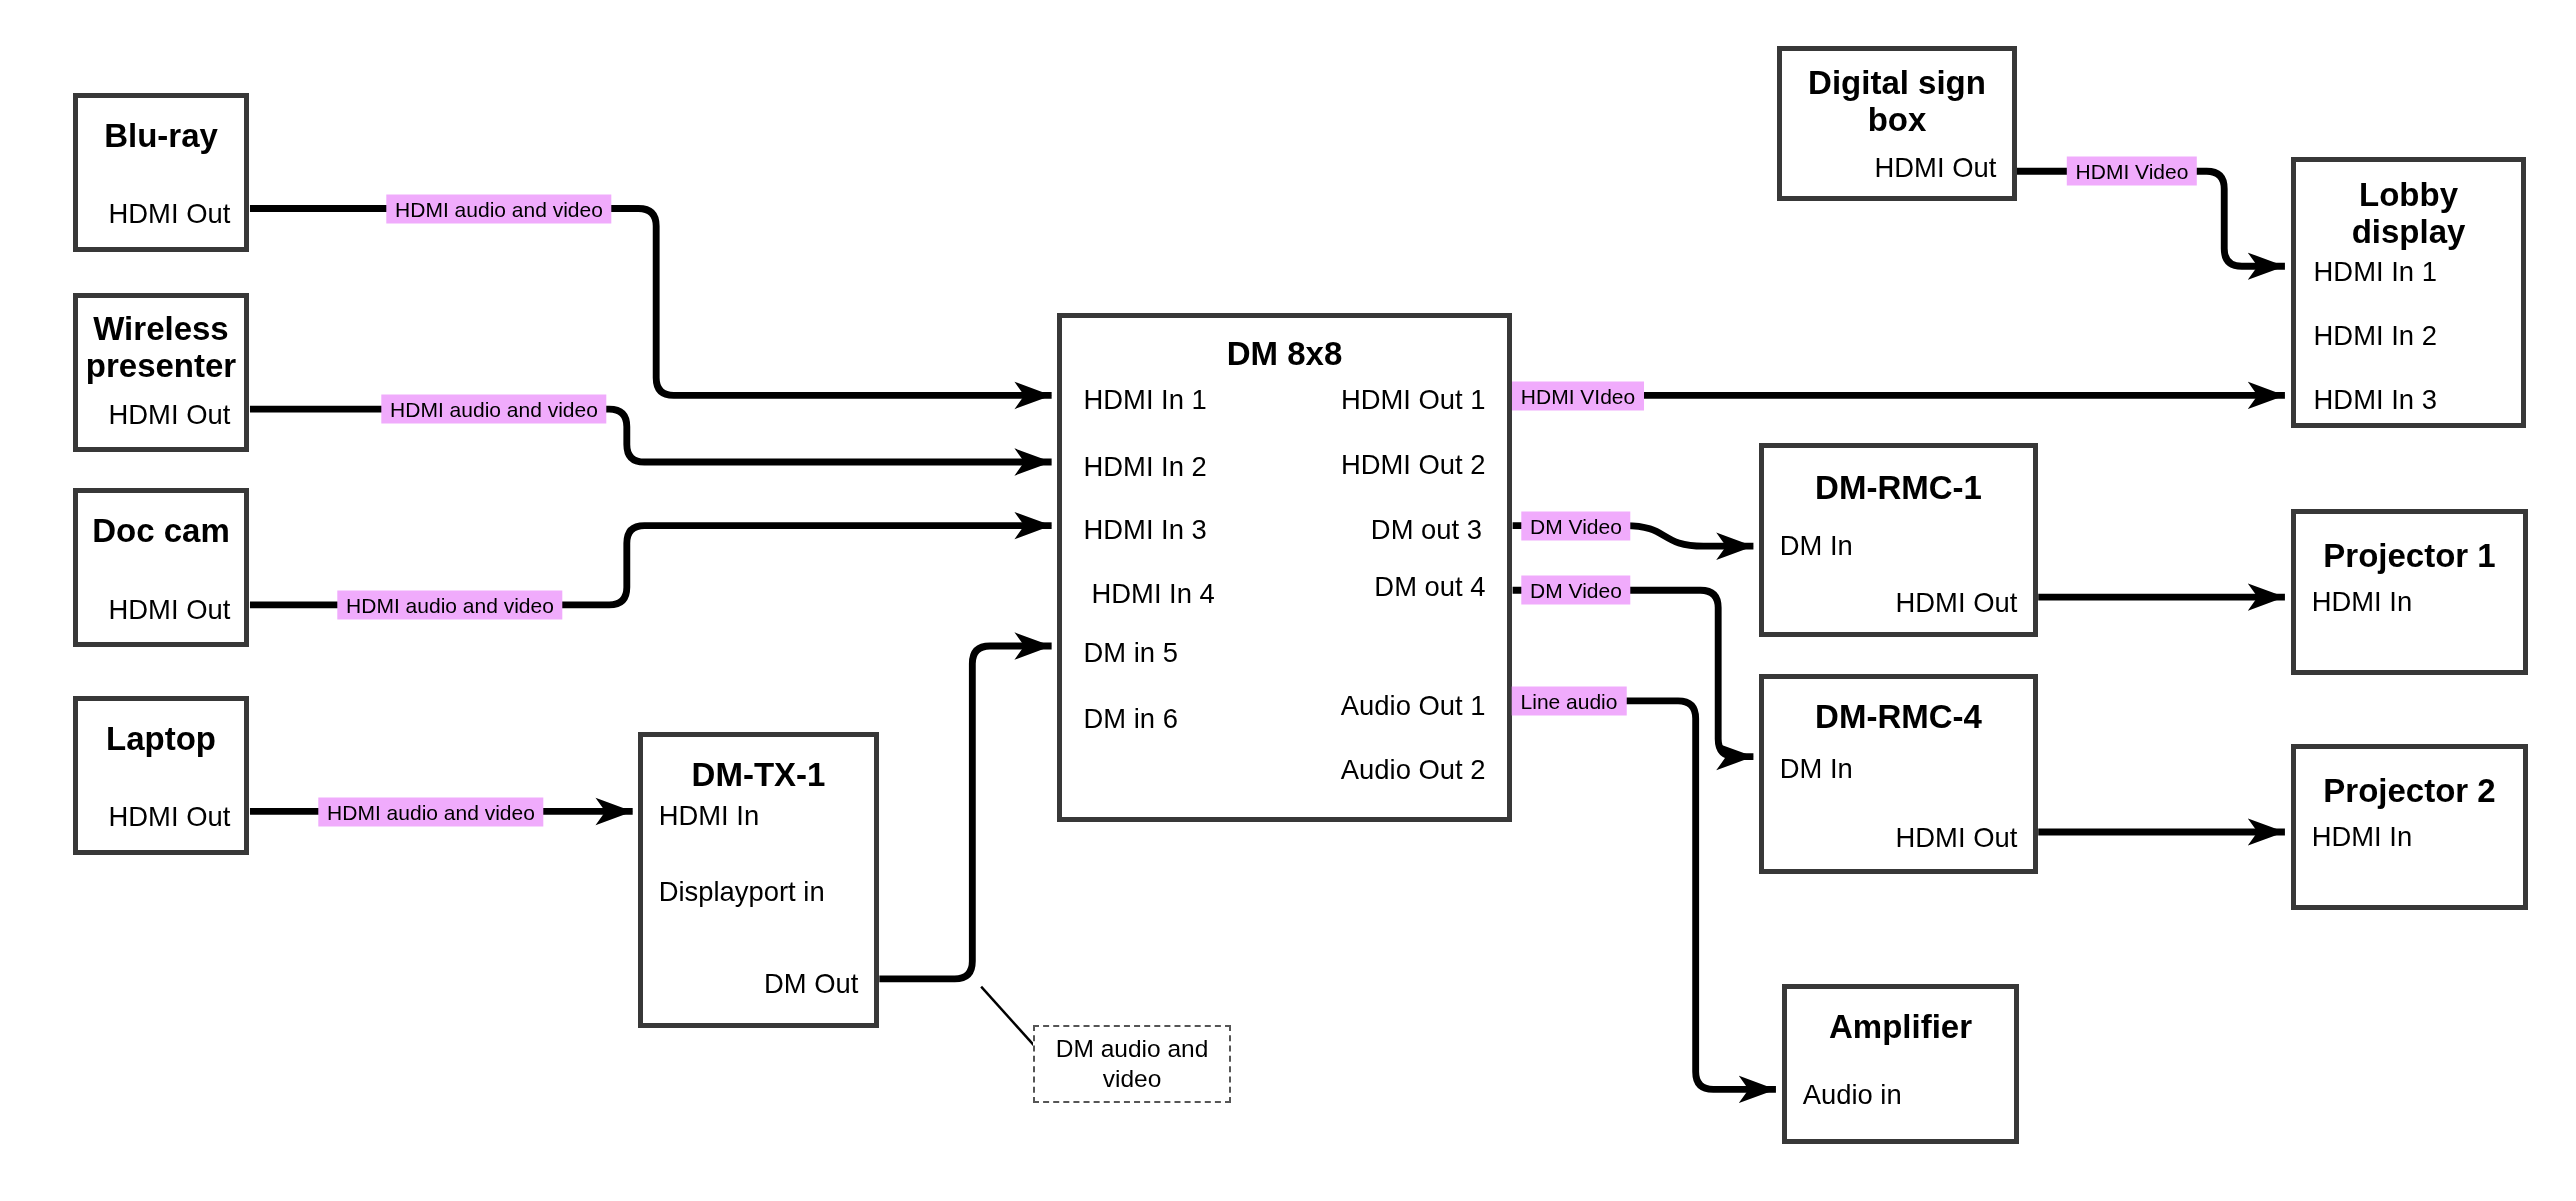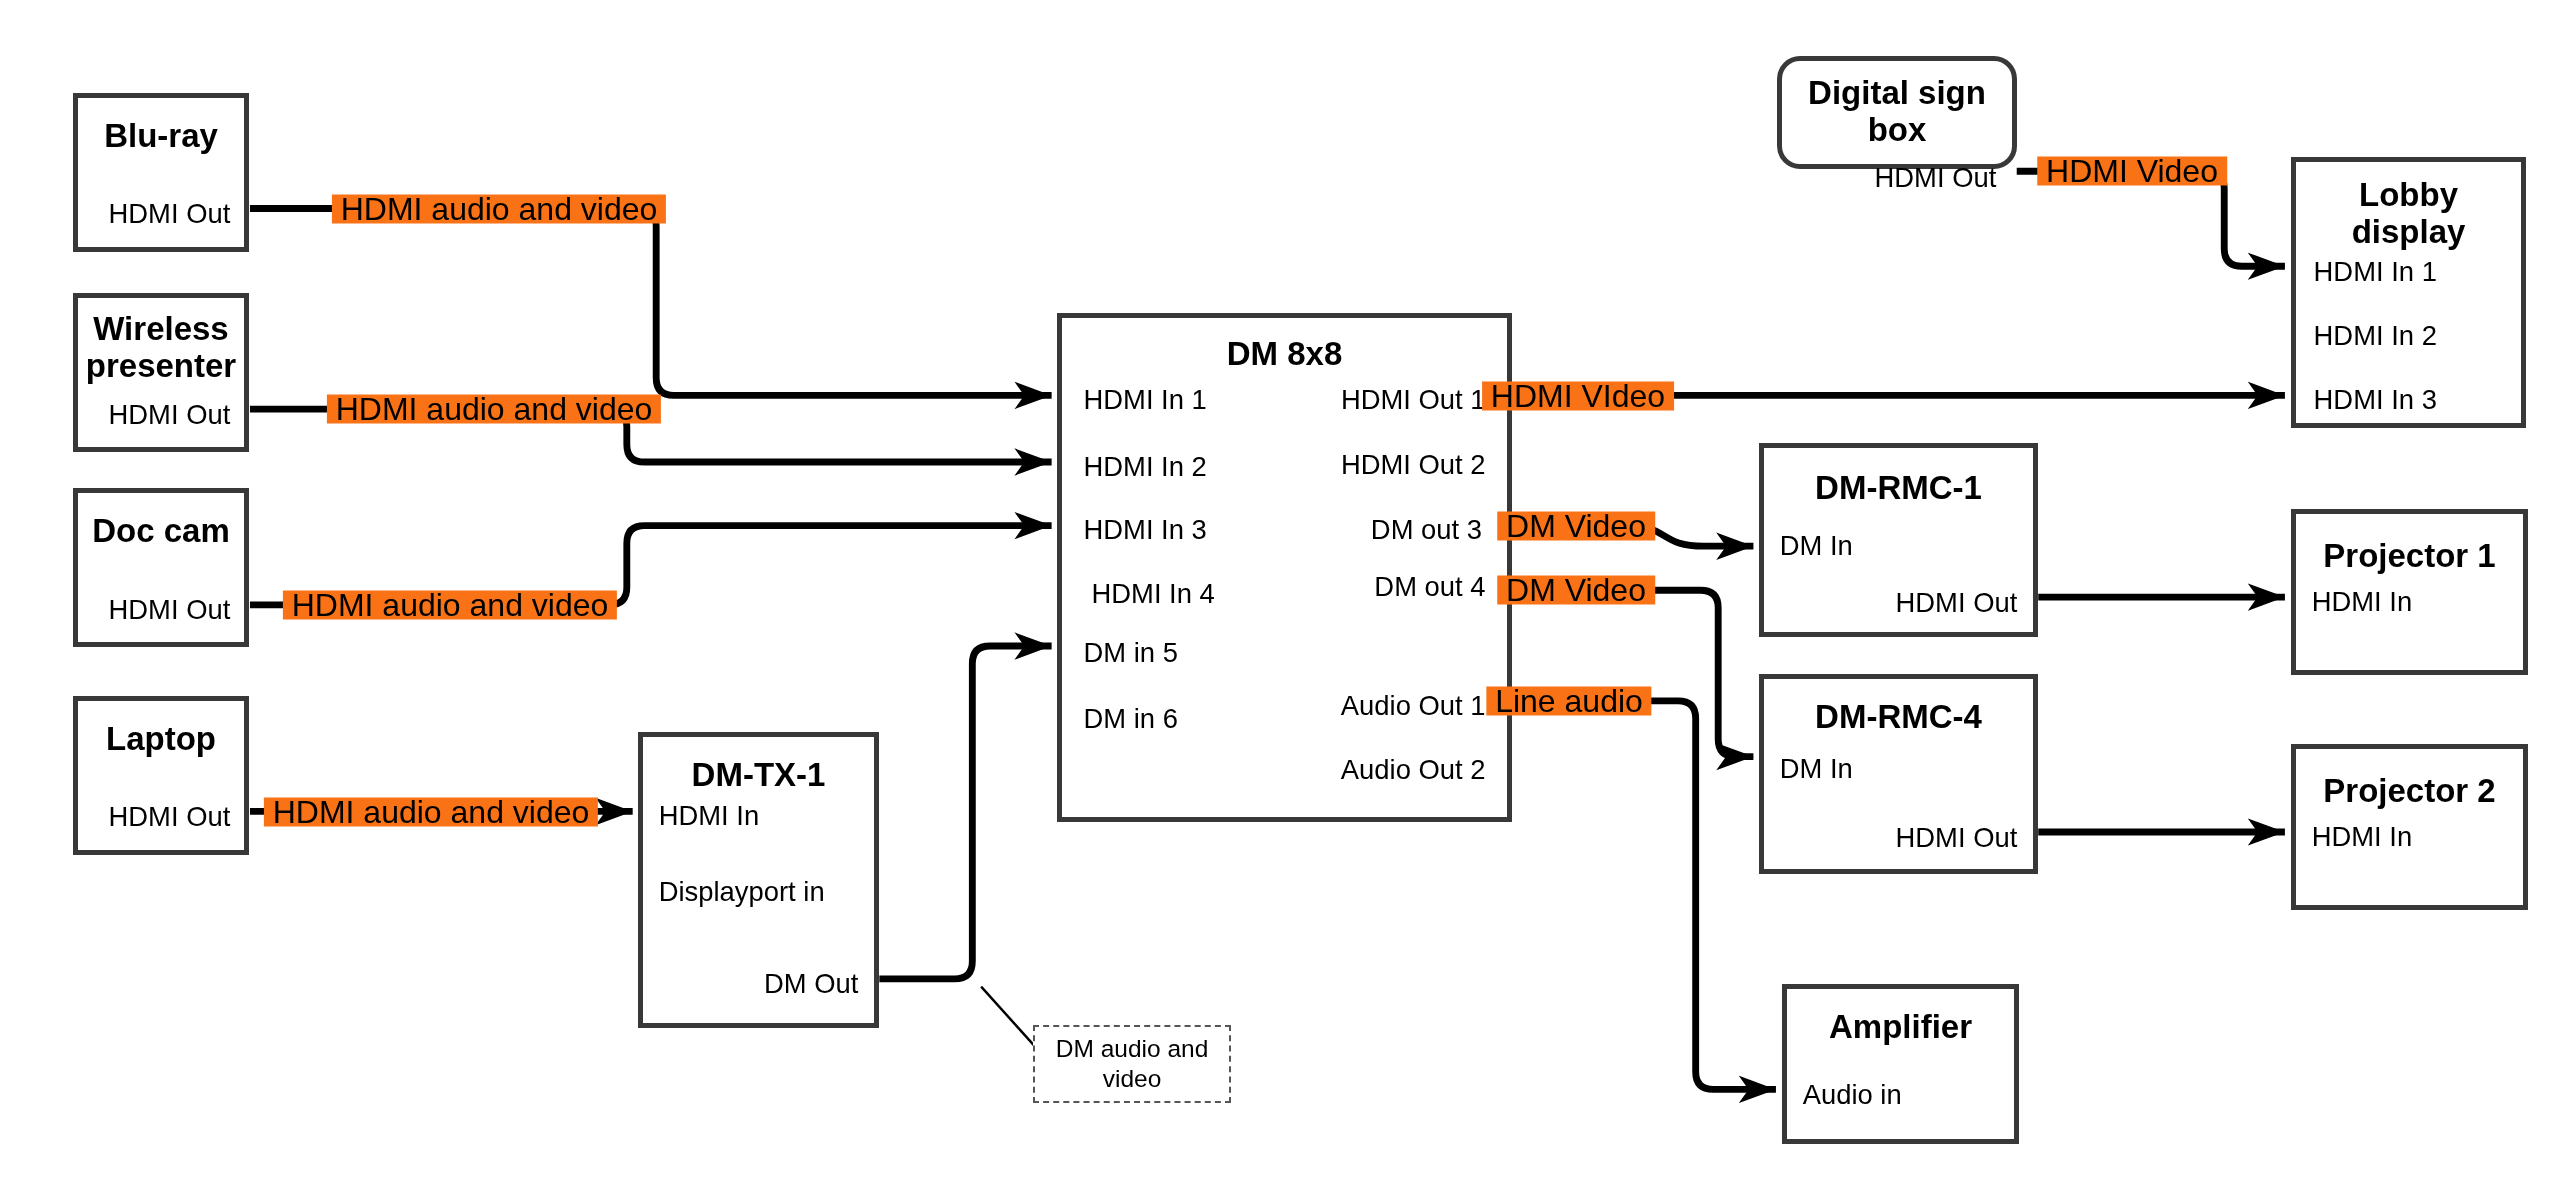--- a/index.html
+++ b/index.html
@@ -4,22 +4,22 @@
 <style>
   html,body{margin:0;padding:0;background:#ffffff;}
   .canvas{position:relative;width:2576px;height:1201px;background:#ffffff;
           font-family:"Liberation Sans", sans-serif;color:#000;overflow:hidden;}
   .wires{position:absolute;left:0;top:0;width:2576px;height:1201px;}
   .node{position:absolute;background:#ffffff;border:5.9px solid #383838;box-sizing:border-box;}
   .title{position:absolute;left:0;right:0;text-align:center;font-weight:bold;
          font-size:33px;line-height:37px;white-space:pre-line;}
   .port{position:absolute;font-size:27.4px;line-height:27.4px;transform:translateY(-50%);
         white-space:nowrap;}
-  .wlabel{position:absolute;transform:translate(-50%,-50%);font-size:32px;line-height:29px;
-          background:#f97316;padding:0 8.8px;white-space:nowrap;}
+  .wlabel{position:absolute;transform:translate(-50%,-50%);font-size:21px;line-height:29px;
+          background:#f0abfc;padding:0 8.8px;white-space:nowrap;}
   .callout{position:absolute;border:2px dashed #555;background:#ffffff;box-sizing:border-box;
            display:flex;align-items:center;justify-content:center;text-align:center;
            font-size:24.5px;line-height:30px;white-space:pre-line;}
 </style>
 </head>
 <body>
 
 <div class="canvas">
 
   <svg class="wires" viewBox="0 0 2631 1227" fill="none" stroke="#000000" stroke-width="7">
@@ -80,21 +80,21 @@
     <div class="port" style="left:21.5px;top:335px;">DM in 5</div>
     <div class="port" style="left:21.5px;top:401px;">DM in 6</div>
     <div class="port" style="right:21.5px;top:82px;">HDMI Out 1</div>
     <div class="port" style="right:21.5px;top:147px;">HDMI Out 2</div>
     <div class="port" style="right:25px;top:212px;">DM out 3</div>
     <div class="port" style="right:21.5px;top:269px;">DM out 4</div>
     <div class="port" style="right:21.5px;top:388px;">Audio Out 1</div>
     <div class="port" style="right:21.5px;top:452px;text-align:right;">Audio Out 2</div>
   </div>
 
-  <div class="node" style="left:1777px;top:56px;width:240px;height:113px;border-radius:23px;">
+  <div class="node" style="left:1777px;top:46px;width:240px;height:155px;">
     <div class="title" style="top:12.7px;">Digital sign
 box</div>
     <div class="port" style="right:15.7px;top:117px;">HDMI Out</div>
   </div>
 
   <div class="node" style="left:2291px;top:157px;width:235px;height:271px;">
     <div class="title" style="top:13.7px;">Lobby
 display</div>
     <div class="port" style="left:17.6px;top:110px;">HDMI In 1</div>
     <div class="port" style="left:17.6px;top:174px;">HDMI In 2</div>

